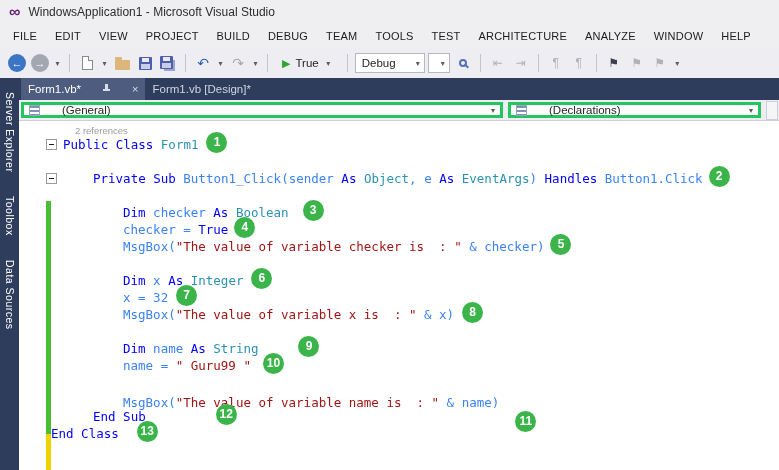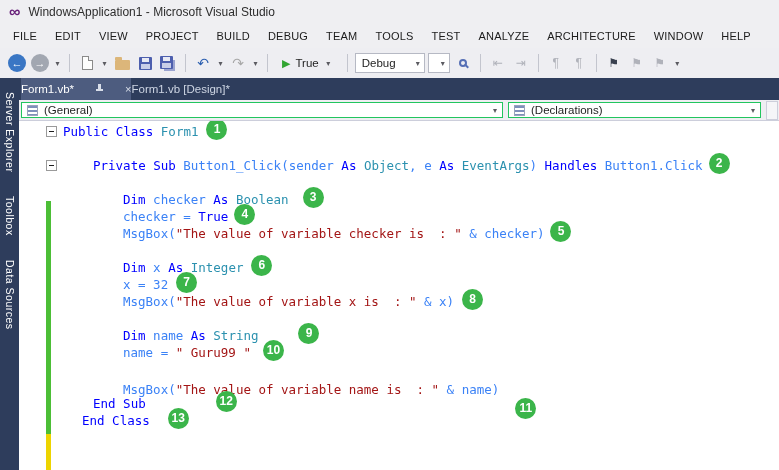--- a/index.html
+++ b/index.html
@@ -47,30 +47,30 @@
   .ic-magnifier::after { content:""; position:absolute; width:5px; height:2px; background:#566FB5; transform:rotate(45deg); right:-4px; bottom:-2px; }
 
   
   .workspace { display:flex; height:392px; }
   .sidebar { width:19px; background:#2E3D5C; display:flex; flex-direction:column; align-items:center; padding-top:14px; gap:24px; flex:none; }
   .sidebar-label { writing-mode:vertical-rl; font-size:10.5px; color:#FFFFFF; letter-spacing:.5px; white-space:nowrap; }
   .editor-col { flex:1; display:flex; flex-direction:column; min-width:0; }
 
   
   .tabstrip { height:22px; background:#2E3D5C; display:flex; align-items:stretch; padding-left:2px; }
-  .tab { display:flex; align-items:center; gap:22px; padding:0 0; font-size:11.5px; color:#CDD5E3; }
+  .tab { display:flex; align-items:center; gap:22px; padding:0 7px; font-size:11.5px; color:#CDD5E3; }
   .tab.active { background:#4D5C7F; color:#FFFFFF; }
   .tab-close { font-size:11px; color:#D8DEE9; line-height:1; }
   .ic-pin { display:inline-block; width:7px; height:10px; position:relative; }
   .ic-pin::before { content:""; position:absolute; top:0; left:2px; width:3px; height:5px; background:#D8DEE9; }
   .ic-pin::after { content:""; position:absolute; top:5px; left:0; width:7px; height:2px; background:#D8DEE9; box-shadow:3px 3px 0 -2px #D8DEE9; }
 
   
   .navbar { height:21px; background:#EEEEF2; border-bottom:1px solid #CCCEDB; display:flex; align-items:center; gap:5px; padding:1px 1px 1px 2px; }
-  .combo-nav { height:16px; background:#fff; border:1px solid #22c55e; display:flex; align-items:center; gap:6px; padding:0 5px; font-size:11.5px; color:#1E1E1E; }
+  .combo-nav { height:16px; background:#fff; border:3px solid #22c55e; display:flex; align-items:center; gap:22px; padding:0 5px; font-size:11.5px; color:#1E1E1E; }
   .combo-nav.wide { width:482px; }
   .combo-nav.grow { flex:1; }
   .nav-grid-icon { width:11px; height:11px; background:repeating-linear-gradient(#7E90BC 0 2px, #fff 2px 4px); border:1px solid #9AA4BC; flex:none; }
   .nav-arrow { margin-left:auto; font-size:8px; color:#5B5B61; }
   .nav-end { width:12px; height:19px; background:#F5F5F8; border:1px solid #CCCEDB; flex:none; }
 
   
   .editor { flex:1; background:#fff; position:relative; overflow:hidden; font-family:"DejaVu Sans Mono", monospace; font-size:12.5px; }
   .code-area { padding-top:2px; position:relative; z-index:1; }
   .row { height:17px; line-height:17px; white-space:pre; position:relative; }
@@ -100,22 +100,22 @@
 <div class="menubar">
     <span class="menu-item">FILE</span>
     <span class="menu-item">EDIT</span>
     <span class="menu-item">VIEW</span>
     <span class="menu-item">PROJECT</span>
     <span class="menu-item">BUILD</span>
     <span class="menu-item">DEBUG</span>
     <span class="menu-item">TEAM</span>
     <span class="menu-item">TOOLS</span>
     <span class="menu-item">TEST</span>
+    <span class="menu-item">ARCHITECTURE</span>
     <span class="menu-item">ANALYZE</span>
-    <span class="menu-item">ARCHITECTURE</span>
     <span class="menu-item">WINDOW</span>
     <span class="menu-item">HELP</span>
   </div>
 
 <div class="toolbar">
   <span class="tb-btn">
       <span class="circle blue">←</span>
     </span>
   <span class="tb-btn">
       <span class="circle gray">→</span>
@@ -227,35 +227,36 @@
         <span>(Declarations)</span>
         <span class="nav-arrow">▾</span>
       </div>
       <div class="nav-end"></div>
     </div>
 
     <div class="editor">
       <div class="changebar green"></div>
       <div class="changebar yellow"></div>
       <div class="code-area">
+          <div class="row lens" style="padding-left: 56px;"><span class="lens-text">2 references</span></div>
           <div class="row code" style="padding-left: 44px;"><span class="foldbox"></span><span class="seg-kw">Public Class </span><span class="seg-type">Form1</span><span class="badge" style="margin-left: 8px;">1</span></div>
           <div class="row blank"></div>
           <div class="row code" style="padding-left: 74px;"><span class="foldbox"></span><span class="seg-kw">Private Sub </span><span class="seg-pl">Button1_Click(sender </span><span class="seg-kw">As </span><span class="seg-type">Object</span><span class="seg-pl">, e </span><span class="seg-kw">As </span><span class="seg-type">EventArgs</span><span class="seg-pl">) </span><span class="seg-kw">Handles </span><span class="seg-pl">Button1.Click</span><span class="badge" style="margin-left: 6px;">2</span></div>
           <div class="row blank"></div>
           <div class="row code" style="padding-left: 104px;"><span class="seg-kw">Dim </span><span class="seg-pl">checker </span><span class="seg-kw">As </span><span class="seg-type">Boolean</span><span class="badge" style="margin-left: 14px;">3</span></div>
           <div class="row code" style="padding-left: 104px;"><span class="seg-pl">checker = </span><span class="seg-kw">True</span><span class="badge" style="margin-left: 6px;">4</span></div>
           <div class="row code" style="padding-left: 104px;"><span class="seg-pl">MsgBox(</span><span class="seg-str">"The value of variable checker is  : "</span><span class="seg-pl"> &amp; checker)</span><span class="badge" style="margin-left: 6px;">5</span></div>
           <div class="row blank"></div>
           <div class="row code" style="padding-left: 104px;"><span class="seg-kw">Dim </span><span class="seg-pl">x </span><span class="seg-kw">As </span><span class="seg-type">Integer</span><span class="badge" style="margin-left: 8px;">6</span></div>
           <div class="row code" style="padding-left: 104px;"><span class="seg-pl">x = 32</span><span class="badge" style="margin-left: 8px;">7</span></div>
           <div class="row code" style="padding-left: 104px;"><span class="seg-pl">MsgBox(</span><span class="seg-str">"The value of variable x is  : "</span><span class="seg-pl"> &amp; x)</span><span class="badge" style="margin-left: 8px;">8</span></div>
           <div class="row blank"></div>
           <div class="row code" style="padding-left: 104px;"><span class="seg-kw">Dim </span><span class="seg-pl">name </span><span class="seg-kw">As </span><span class="seg-type">String</span><span class="badge" style="margin-left: 40px;">9</span></div>
           <div class="row code" style="padding-left: 104px;"><span class="seg-pl">name = </span><span class="seg-str">" Guru99 "</span><span class="badge" style="margin-left: 12px;">10</span></div>
           <div class="row code" style="padding-left: 104px;"><span class="seg-pl">MsgBox(</span><span class="seg-str">"The value of variable name is  : "</span><span class="seg-pl"> &amp; name)</span><span class="badge" style="margin-left: 16px; margin-top: 37px;">11</span></div>
           <div class="row blank"></div>
           <div class="row code" style="padding-left: 74px;"><span class="seg-kw">End Sub</span><span class="badge" style="margin-left: 70px;">12</span></div>
-          <div class="row code" style="padding-left: 63px;"><span class="seg-kw">End Class</span><span class="badge" style="margin-left: 18px;">13</span></div>
+          <div class="row code" style="padding-left: 32px;"><span class="seg-kw">End Class</span><span class="badge" style="margin-left: 18px;">13</span></div>
         </div>
     </div>
 
   </div>
 </div>
 
 </body></html>

